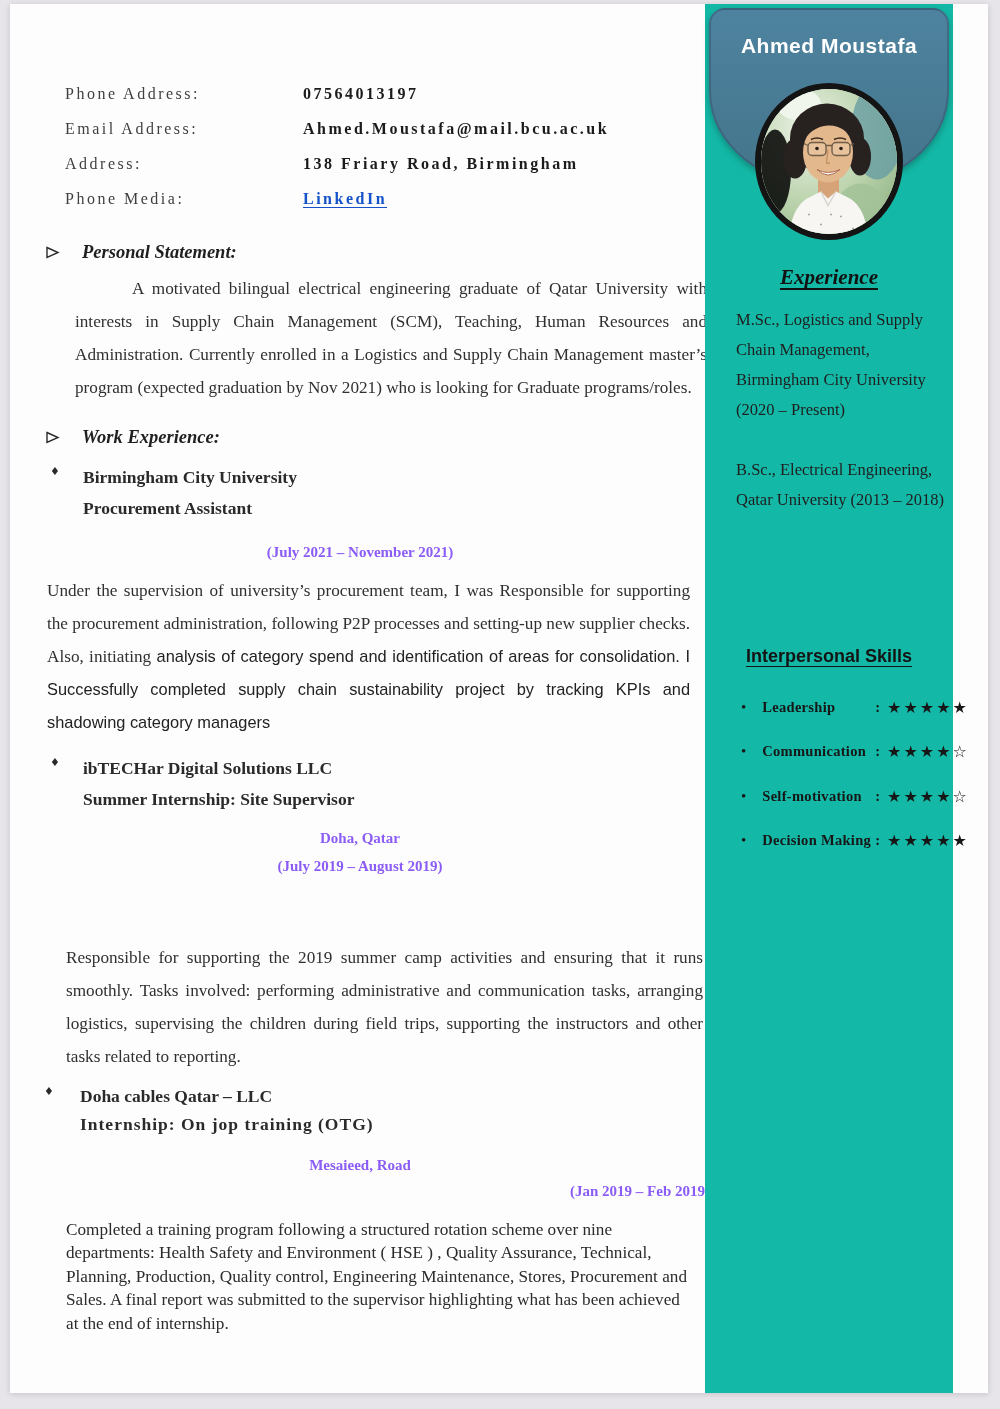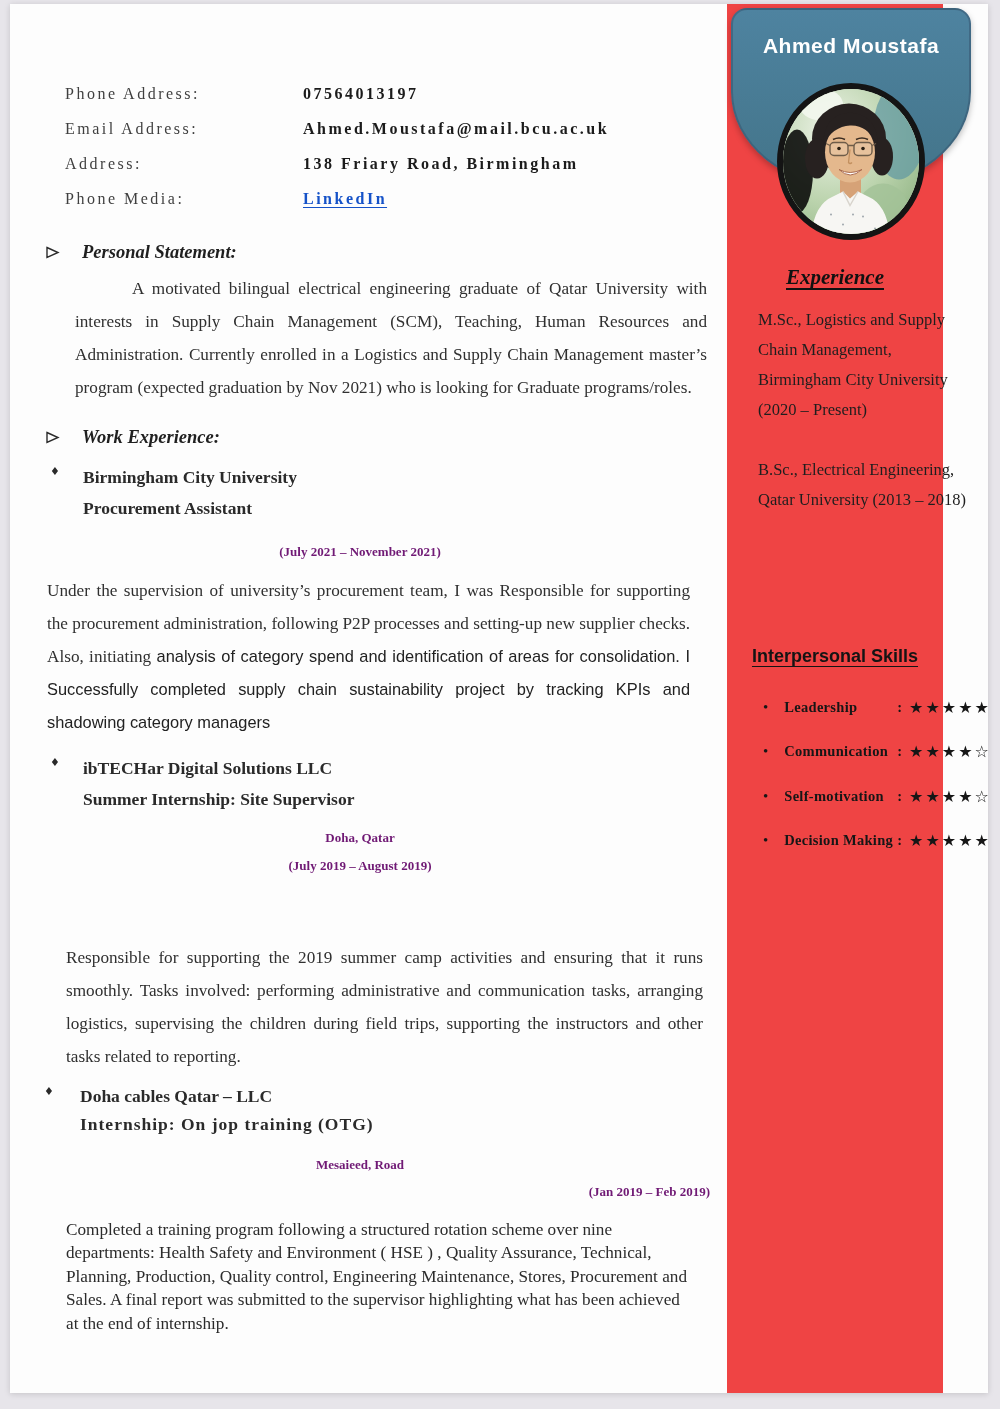--- a/index.html
+++ b/index.html
@@ -37,21 +37,21 @@
   }
 
   .we-heading { margin-top:23px; }
 
   .job-head { position:relative; margin-top:14px; padding-left:73px; }
   .job-head .job-bullet {
     position:absolute; left:40px; top:3px; font-size:11px; color:#2a2a2a;
     font-family:"DejaVu Sans", sans-serif;
   }
   .job-company, .job-role { font-weight:bold; font-size:17.5px; line-height:31px; color:#2a2a2a; }
-  .centered-line { width:700px; text-align:center; font-weight:bold; font-size:13px; color:#701a75; }
+  .centered-line { width:700px; text-align:center; font-weight:bold; font-size:15px; color:#8b5cf6; }
   .dates-1 { margin-top:16px; line-height:24px; }
   .loc-2 { margin-top:10px; line-height:26px; }
   .dates-2 { line-height:30px; }
   .desc {
     font-size:17.2px; line-height:33px; color:#303030; text-align:justify;
   }
   .desc-1 { margin:10px 0 0 37px; width:643px; }
   .desc-1 .sans-part { font-family:"Liberation Sans", sans-serif; font-size:16.4px; color:#222; }
   .desc-2 { margin:60px 0 0 56px; width:637px; }
 
@@ -61,22 +61,22 @@
   .job-head-3 .job-role { line-height:28px; letter-spacing:1px; }
   .loc-3 { margin-top:14px; line-height:26px; }
   .dates-3 { line-height:27px;text-align:right; }
   .desc-3 {
     margin:13px 0 0 56px; width:626px; text-align:left;
     font-size:17.2px; line-height:23.4px; color:#2b2b2b;
   }
 
   
   .sidebar {
-    position:absolute; left:717px; top:0; width:216px; height:1389px;
-    background:#ef4444;
+    position:absolute; left:695px; top:0; width:248px; height:1389px;
+    background:#14b8a6;
   }
   .name-banner {
     position:absolute; left:4px; top:4px; width:240px; height:180px;
     background:linear-gradient(180deg,#4e83a0 0%, #437489 100%);
     border:2px solid rgba(50,78,104,0.45);
     border-radius:16px 16px 50% 50% / 16px 16px 96px 96px;
     box-shadow:0 3px 6px rgba(0,0,0,0.25);
     text-align:center; z-index:1;
   }
   .candidate-name {

